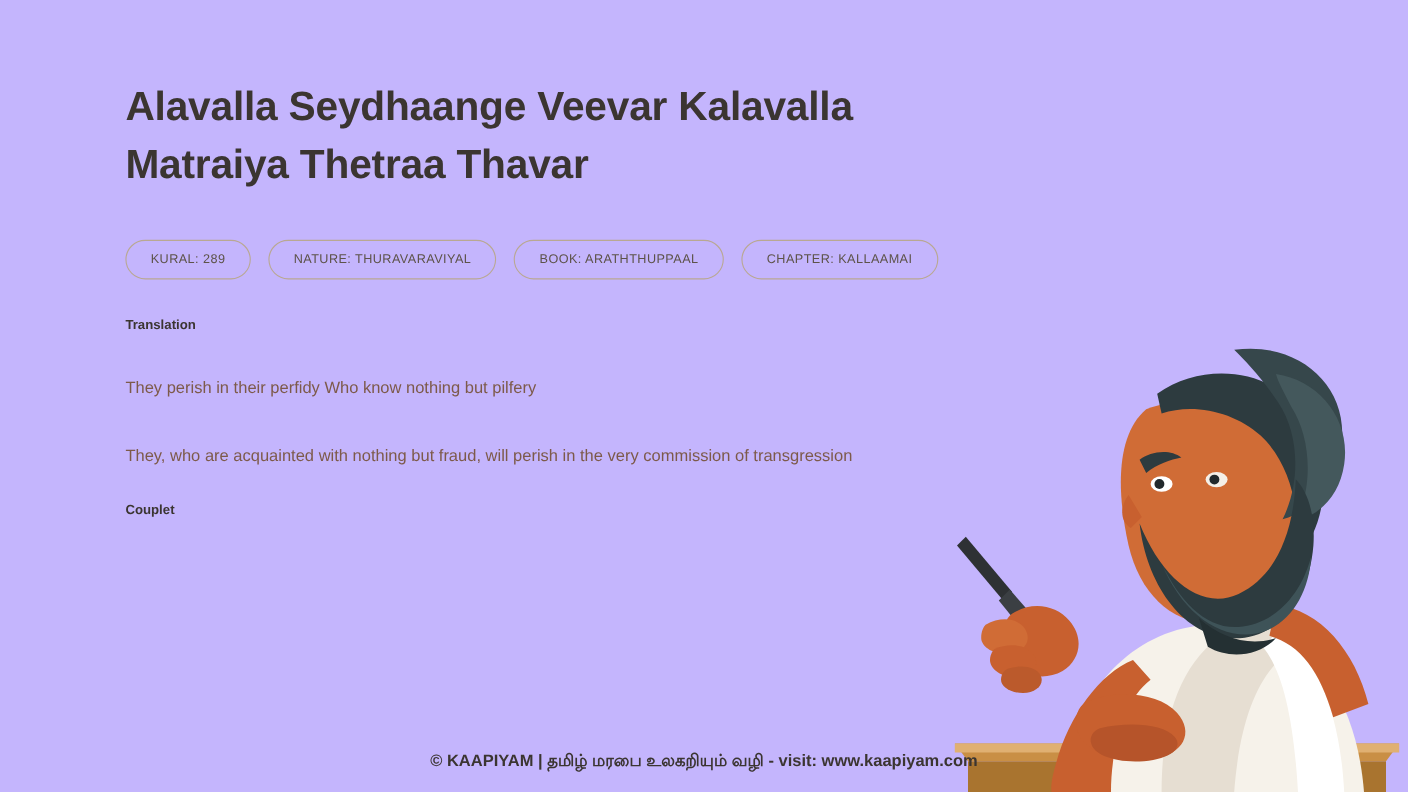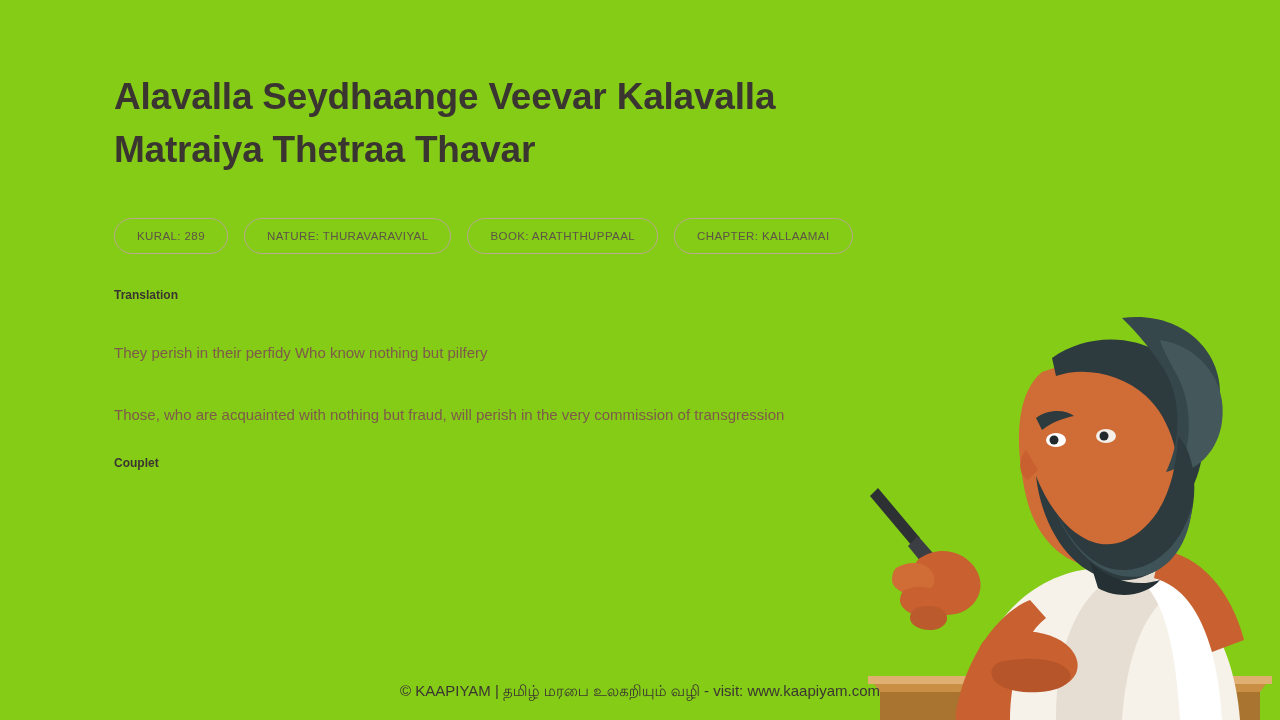--- a/index.html
+++ b/index.html
@@ -10,21 +10,21 @@
   }
   body {
     background: #ece0d1;
     font-family: "Liberation Sans", sans-serif;
     position: relative;
   }
   .page {
     position: relative;
     width: 1280px;
     height: 720px;
-    background: #84cc16;
+    background: #c4b5fd;
   }
   .content {
     position: absolute;
     left: 114px;
     top: 70px;
     width: 800px;
   }
   .title {
     font-size: 37px;
     line-height: 53px;
@@ -69,21 +69,21 @@
   .section.explanation { margin-top: 30px; }
   .section.couplet { margin-top: 30px; }
 
   .footer {
     position: absolute;
     left: 0;
     bottom: 18px;
     width: 1280px;
     text-align: center;
     font-size: 15px;
-    font-weight: normal;
+    font-weight: bold;
     color: #3b3531;
     z-index: 5;
   }
 
   .artwork {
     position: absolute;
     right: 0;
     bottom: 0;
     width: 420px;
     height: 420px;
@@ -105,21 +105,21 @@
       <span class="tag">BOOK: ARATHTHUPPAAL</span>
       <span class="tag">CHAPTER: KALLAAMAI</span>
     </div>
 
     <div class="section translation">
       <div class="section-label">Translation</div>
       <div class="section-text">They perish in their perfidy Who know nothing but pilfery</div>
     </div>
 
     <div class="section explanation">
-      <div class="section-text">Those, who are acquainted with nothing but fraud, will perish in the very commission of transgression</div>
+      <div class="section-text">They, who are acquainted with nothing but fraud, will perish in the very commission of transgression</div>
     </div>
 
     <div class="section couplet">
       <div class="section-label">Couplet</div>
     </div>
 
   </div>
 
   <svg class="artwork" viewBox="0 0 420 420" aria-hidden="true">
 

